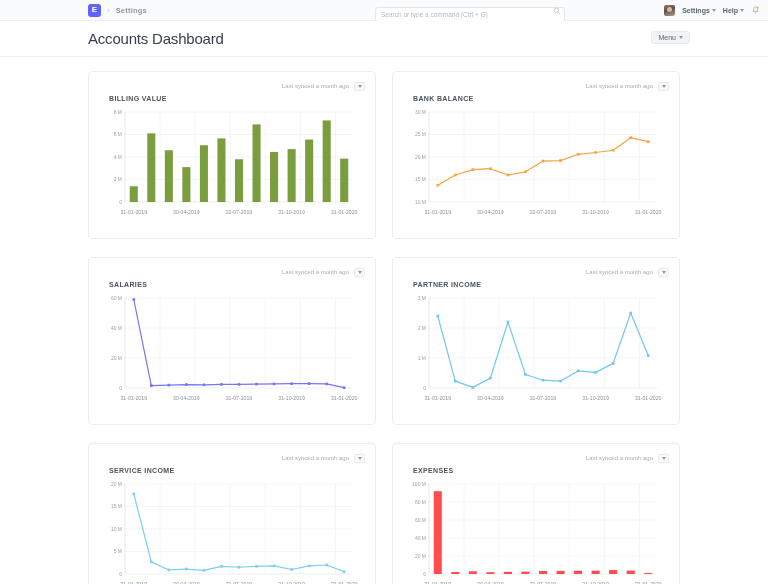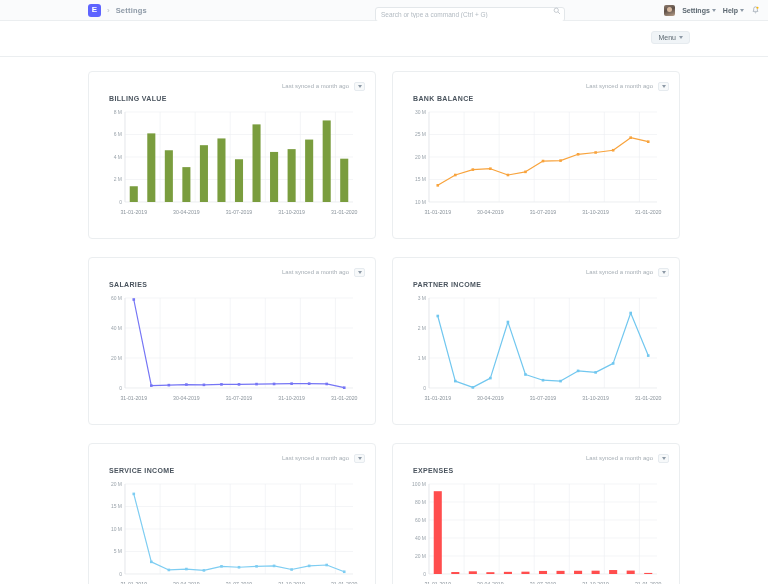--- a/index.html
+++ b/index.html
@@ -182,20 +182,21 @@
     </div>
     <svg class="bell" viewBox="0 0 16 16">
       <path d="M8 1.5a3.2 3.2 0 0 0-3.2 3.2v2.6L3.6 9.6h8.8l-1.2-2.3V4.7A3.2 3.2 0 0 0 8 1.5z" fill="none" stroke="#8d99a6" stroke-width="1.1" stroke-linejoin="round"></path>
       <path d="M6.6 11.2a1.5 1.5 0 0 0 2.8 0" fill="none" stroke="#8d99a6" stroke-width="1.1"></path>
       <circle cx="11.6" cy="3.2" r="1.8" fill="#ffb800"></circle>
     </svg>
   </div>
 </div>
 
 <div class="page-head">
+  <h1 class="page-title">Accounts Dashboard</h1>
   <div class="menu-btn">
     <span>Menu</span>
     <span class="caret"></span>
   </div>
 </div>
 
 <div class="dash">
 
   <div class="row">
     <div class="card">

